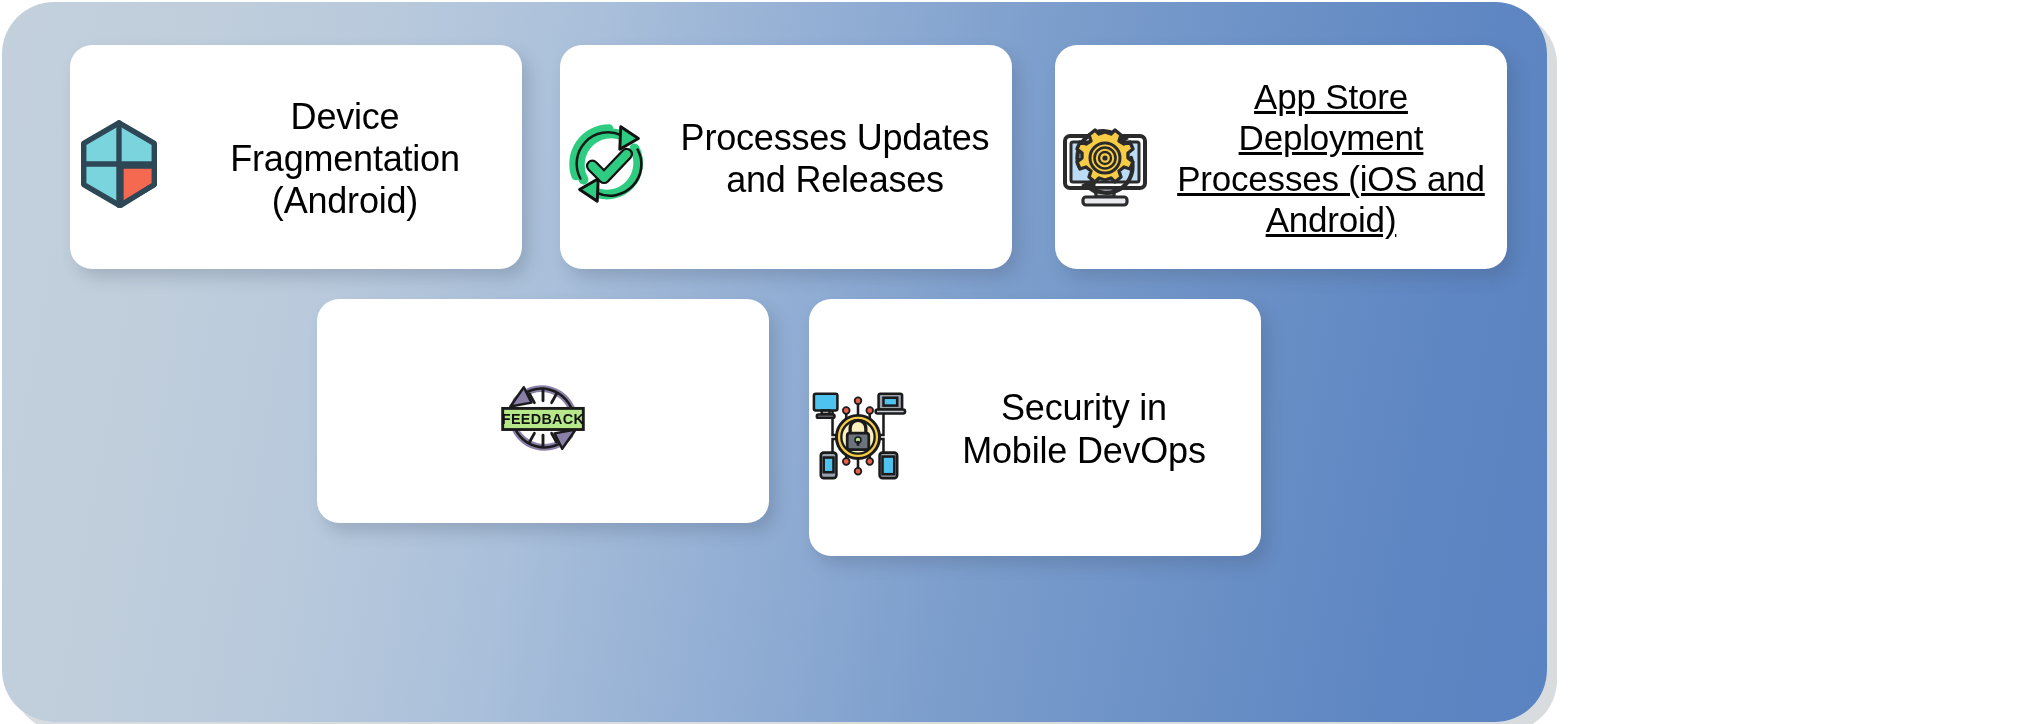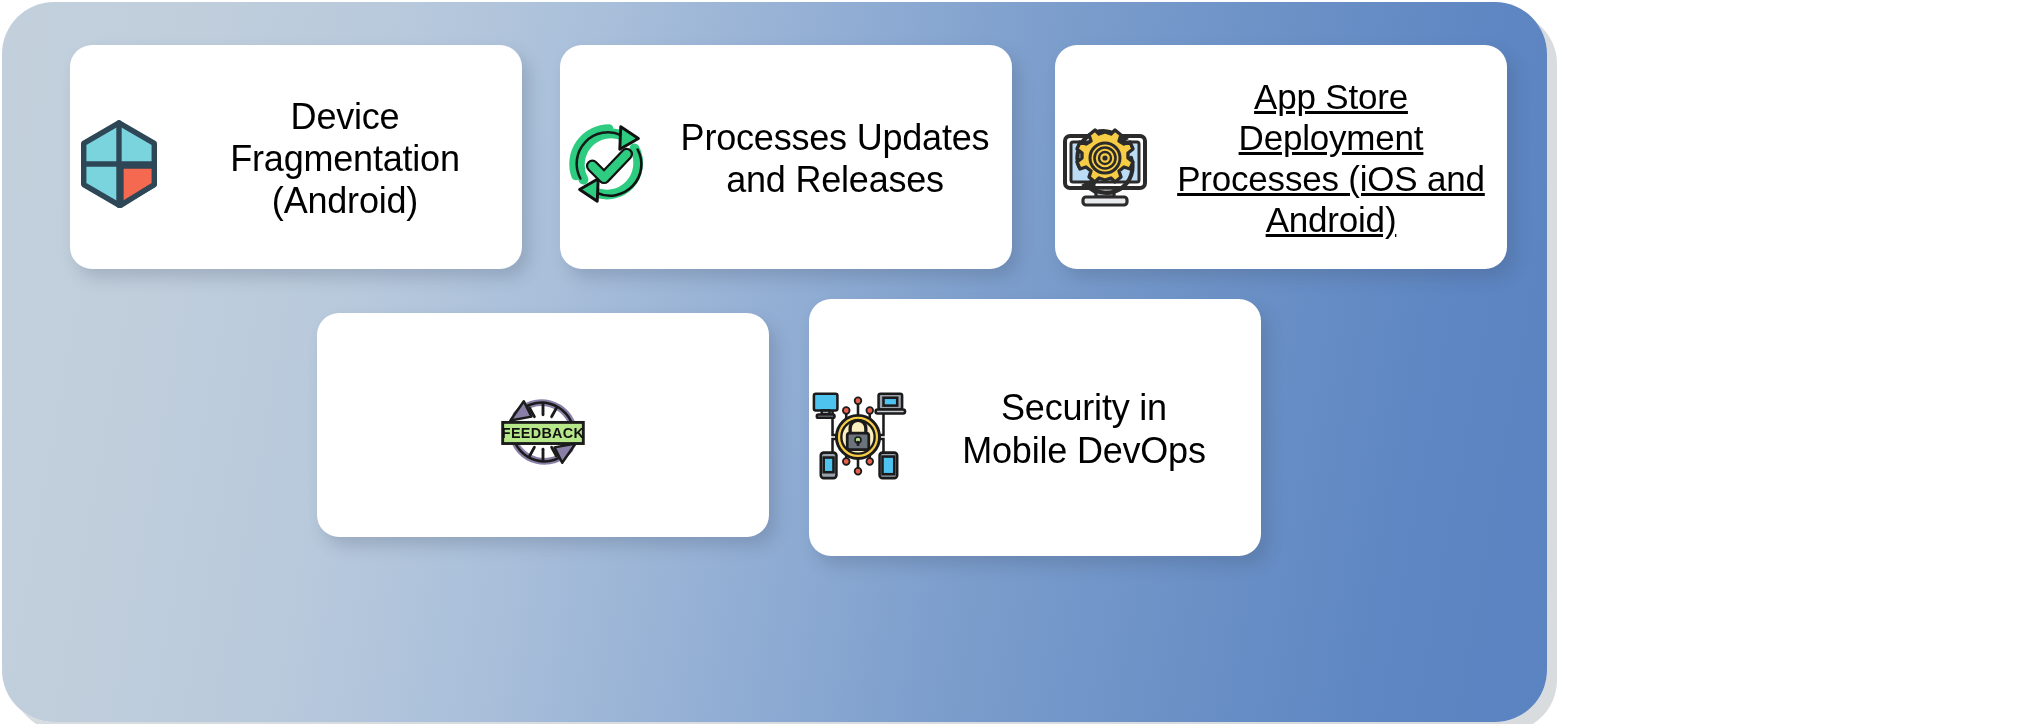--- a/index.html
+++ b/index.html
@@ -62,21 +62,21 @@
     justify-content: center;
     box-sizing: border-box;
     overflow: hidden;
   }
 
   
   .card.c1 { left: 68px;   top: 43px;  width: 452px; height: 224px; }
   .card.c2 { left: 558px;  top: 43px;  width: 452px; height: 224px; }
   .card.c3 { left: 1053px; top: 43px;  width: 452px; height: 224px; }
   
-  .card.c4 { left: 315px;  top: 311px; width: 452px; height: 224px; }
+  .card.c4 { left: 315px;  top: 297px; width: 452px; height: 224px; }
   .card.c5 { left: 807px;  top: 297px; width: 452px; height: 257px; }
 
   .icon-slot {
     height: 98px;
     margin-top: 14px;
     display: flex;
     align-items: center;
     justify-content: center;
   }
 

